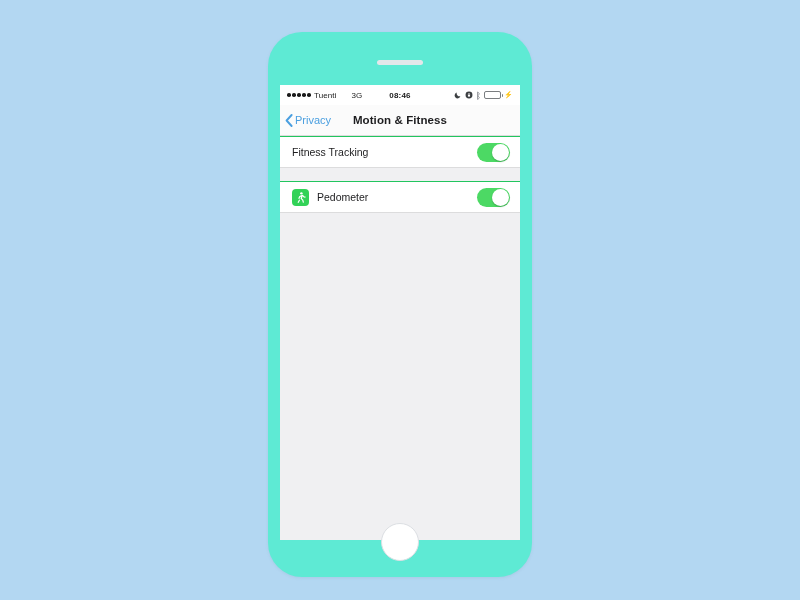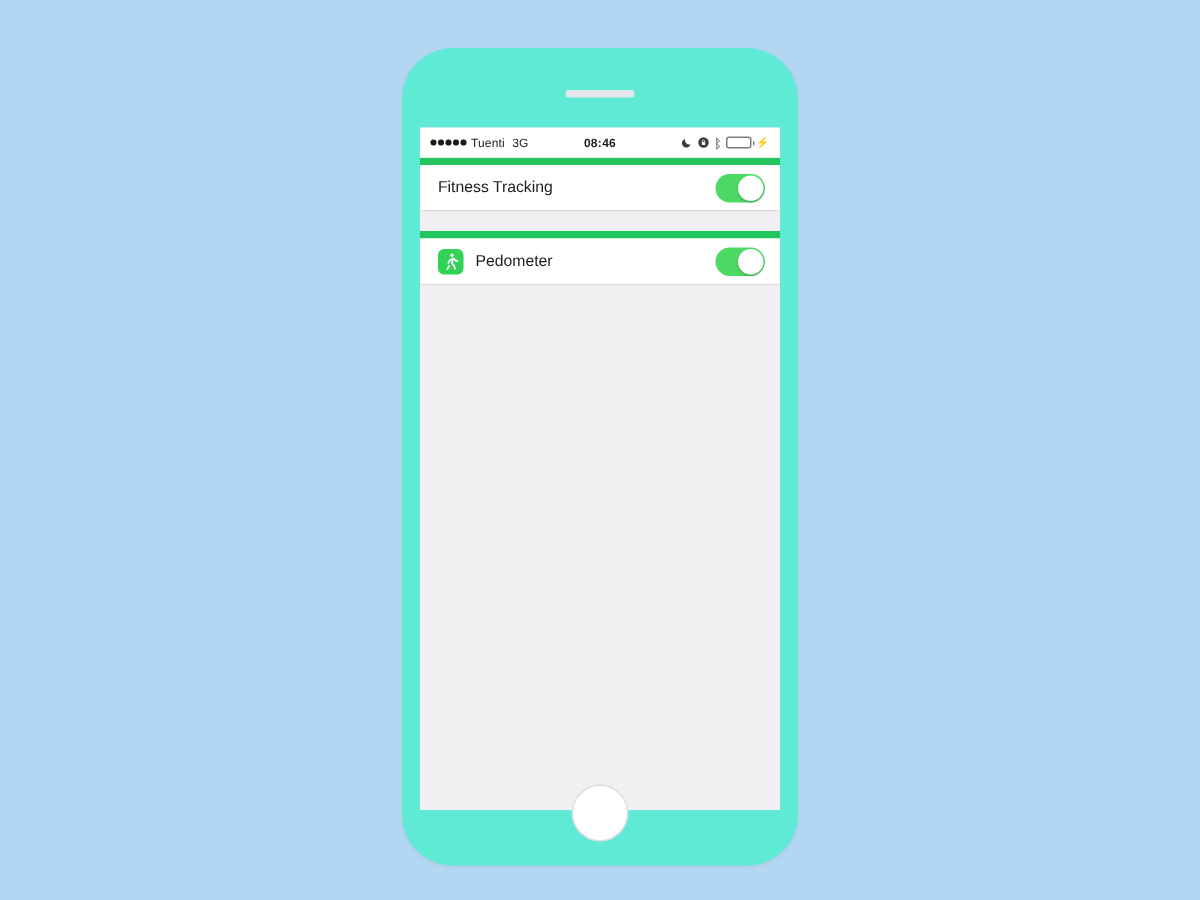--- a/index.html
+++ b/index.html
@@ -85,21 +85,21 @@
     align-items: center;
   }
   .dots i {
     display: block;
     width: 3.6px;
     height: 3.6px;
     border-radius: 50%;
     background: #1b1b1b;
   }
   .carrier { font-size: 8px; letter-spacing: .1px; }
-  .netmode { font-size: 8px; margin-left: 2px; }
+  .netmode { font-size: 8px; margin-left: 12px; }
   .status-time {
     position: absolute;
     left: 0; right: 0;
     text-align: center;
     font-size: 8px;
     font-weight: bold;
     letter-spacing: .2px;
     pointer-events: none;
   }
   .status-right {
@@ -193,21 +193,21 @@
   }
   .footer-note {
     padding: 7px 12px 0 12px;
     font-size: 8.2px;
     line-height: 1.45;
     color: #a3a3a8;
   }
 
   .group {
     background: #ffffff;
-    border-top: 5px solid #22c55e;
+    border-top: 1px solid #22c55e;
     border-bottom: 1px solid #dcdcdd;
   }
 
   .row {
     height: 30px;
     display: flex;
     align-items: center;
     padding: 0 10px 0 12px;
     box-sizing: border-box;
     background: #ffffff;
@@ -306,20 +306,31 @@
               <path d="M2 1.2v9.2" stroke="#8d9094" stroke-width=".9"></path>
             </svg>
         </span>
         <span class="battery">
           <span class="battery-fill"></span>
         </span>
         <span class="plug">⚡</span>
       </div>
     </div>
 
+    <div id="nav-bar">
+      <div id="back-button">
+        <span class="chev">
+          <svg width="8" height="13" viewBox="0 0 8 13">
+              <path d="M6.6 1L1.6 6.5l5 5.5" stroke="#4a9fe0" stroke-width="1.9" fill="none" stroke-linecap="round" stroke-linejoin="round"></path>
+            </svg>
+        </span>
+        <span class="back-label">Privacy</span>
+      </div>
+      <div id="nav-title">Motion &amp; Fitness</div>
+    </div>
 
     <div id="content">
 
 
       <div class="group">
         <div class="row">
           <span class="row-label">Fitness Tracking</span>
           <span class="toggle">
             <span class="knob"></span>
           </span>

